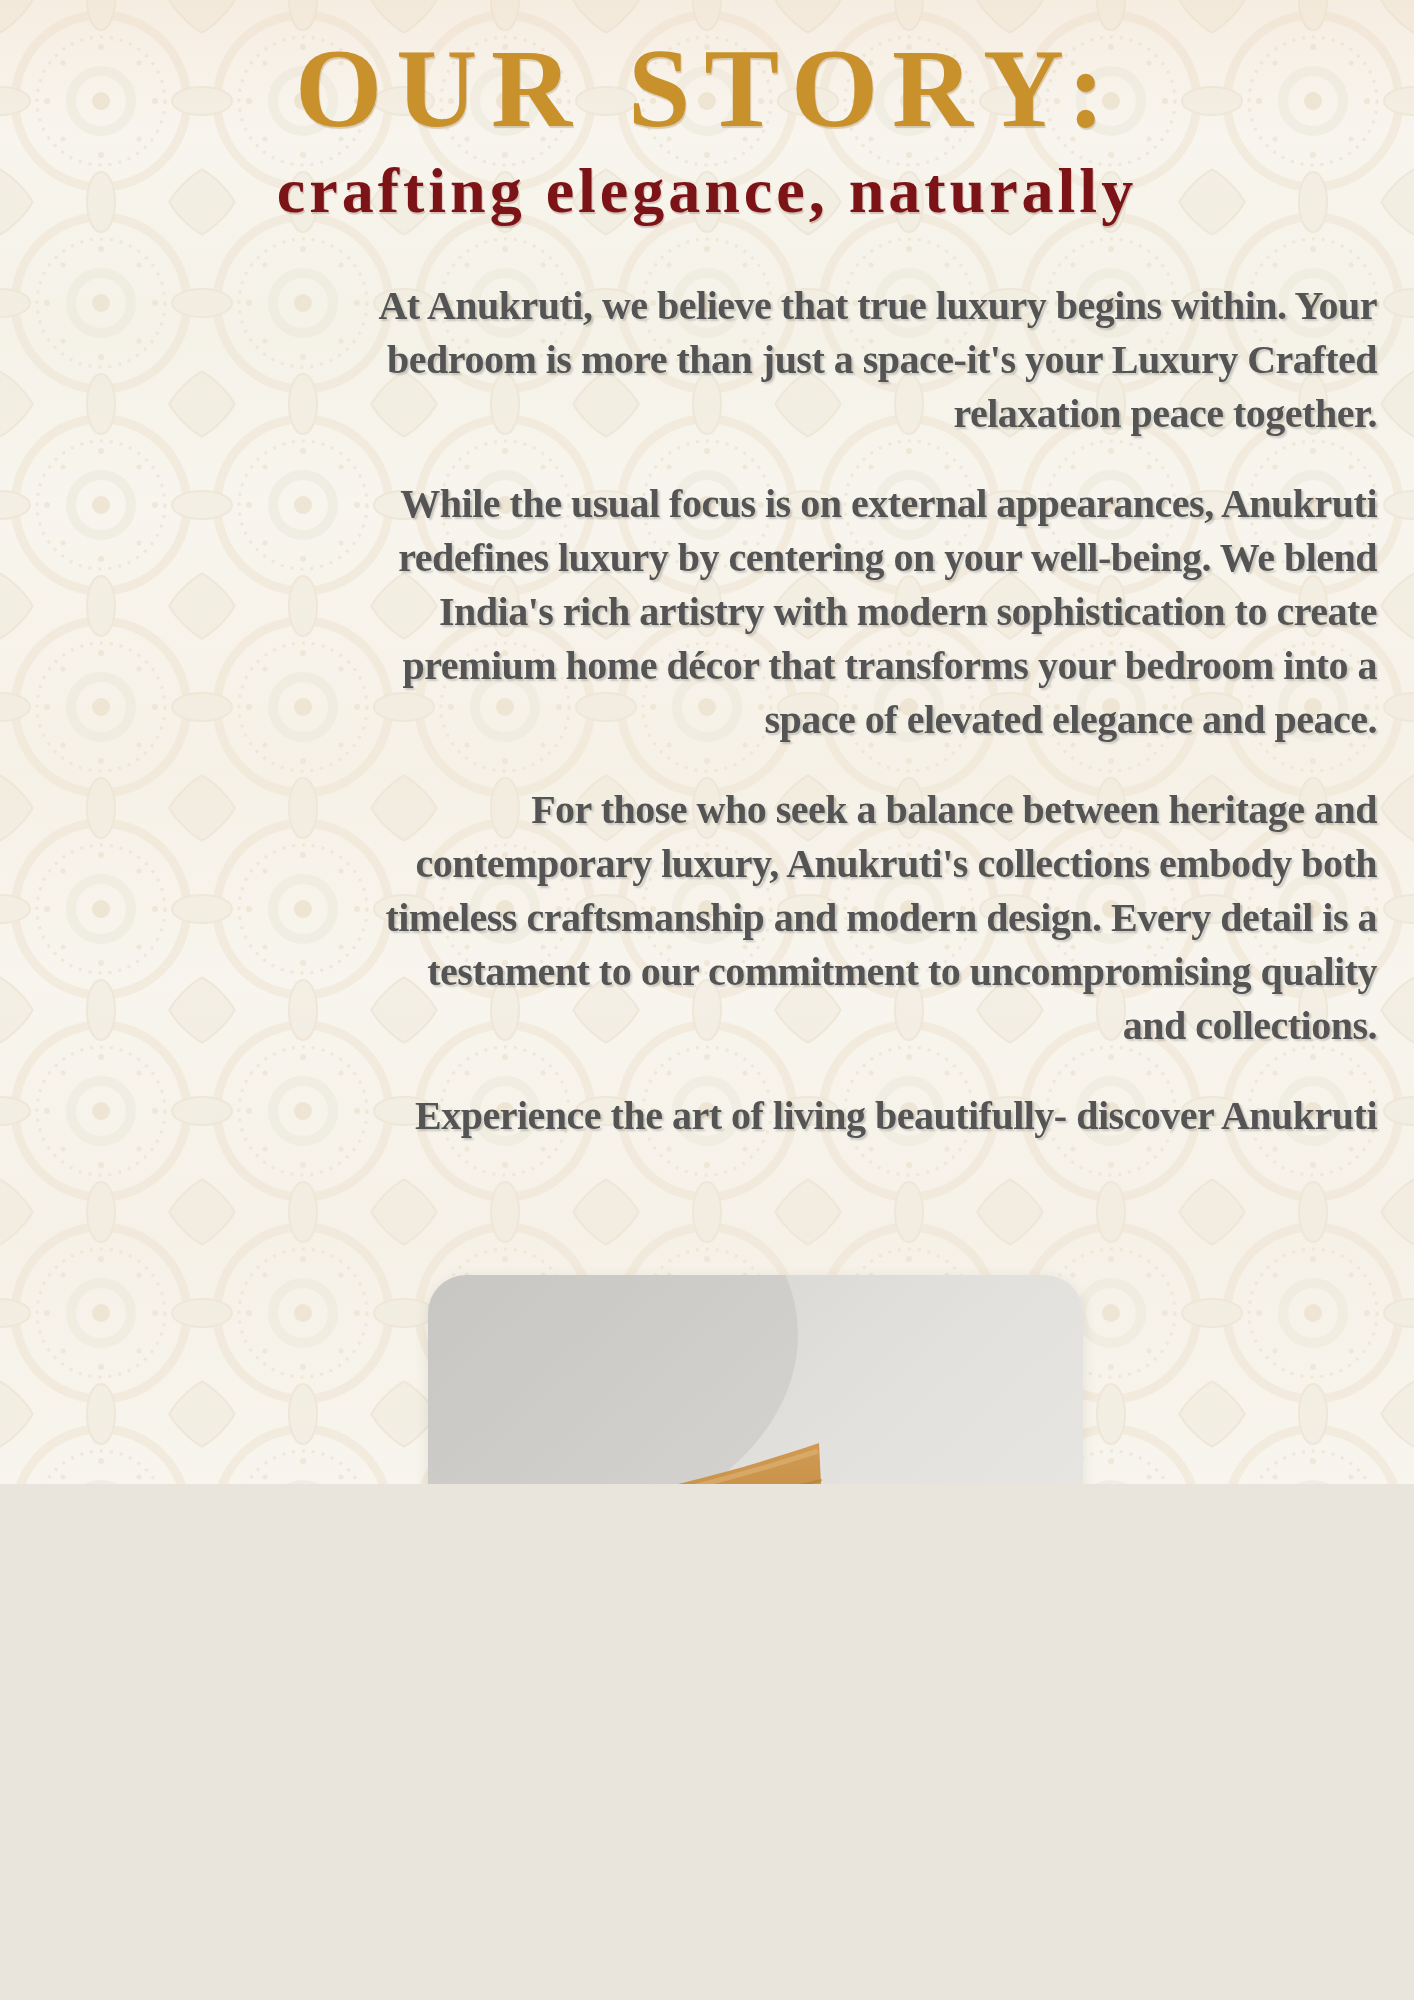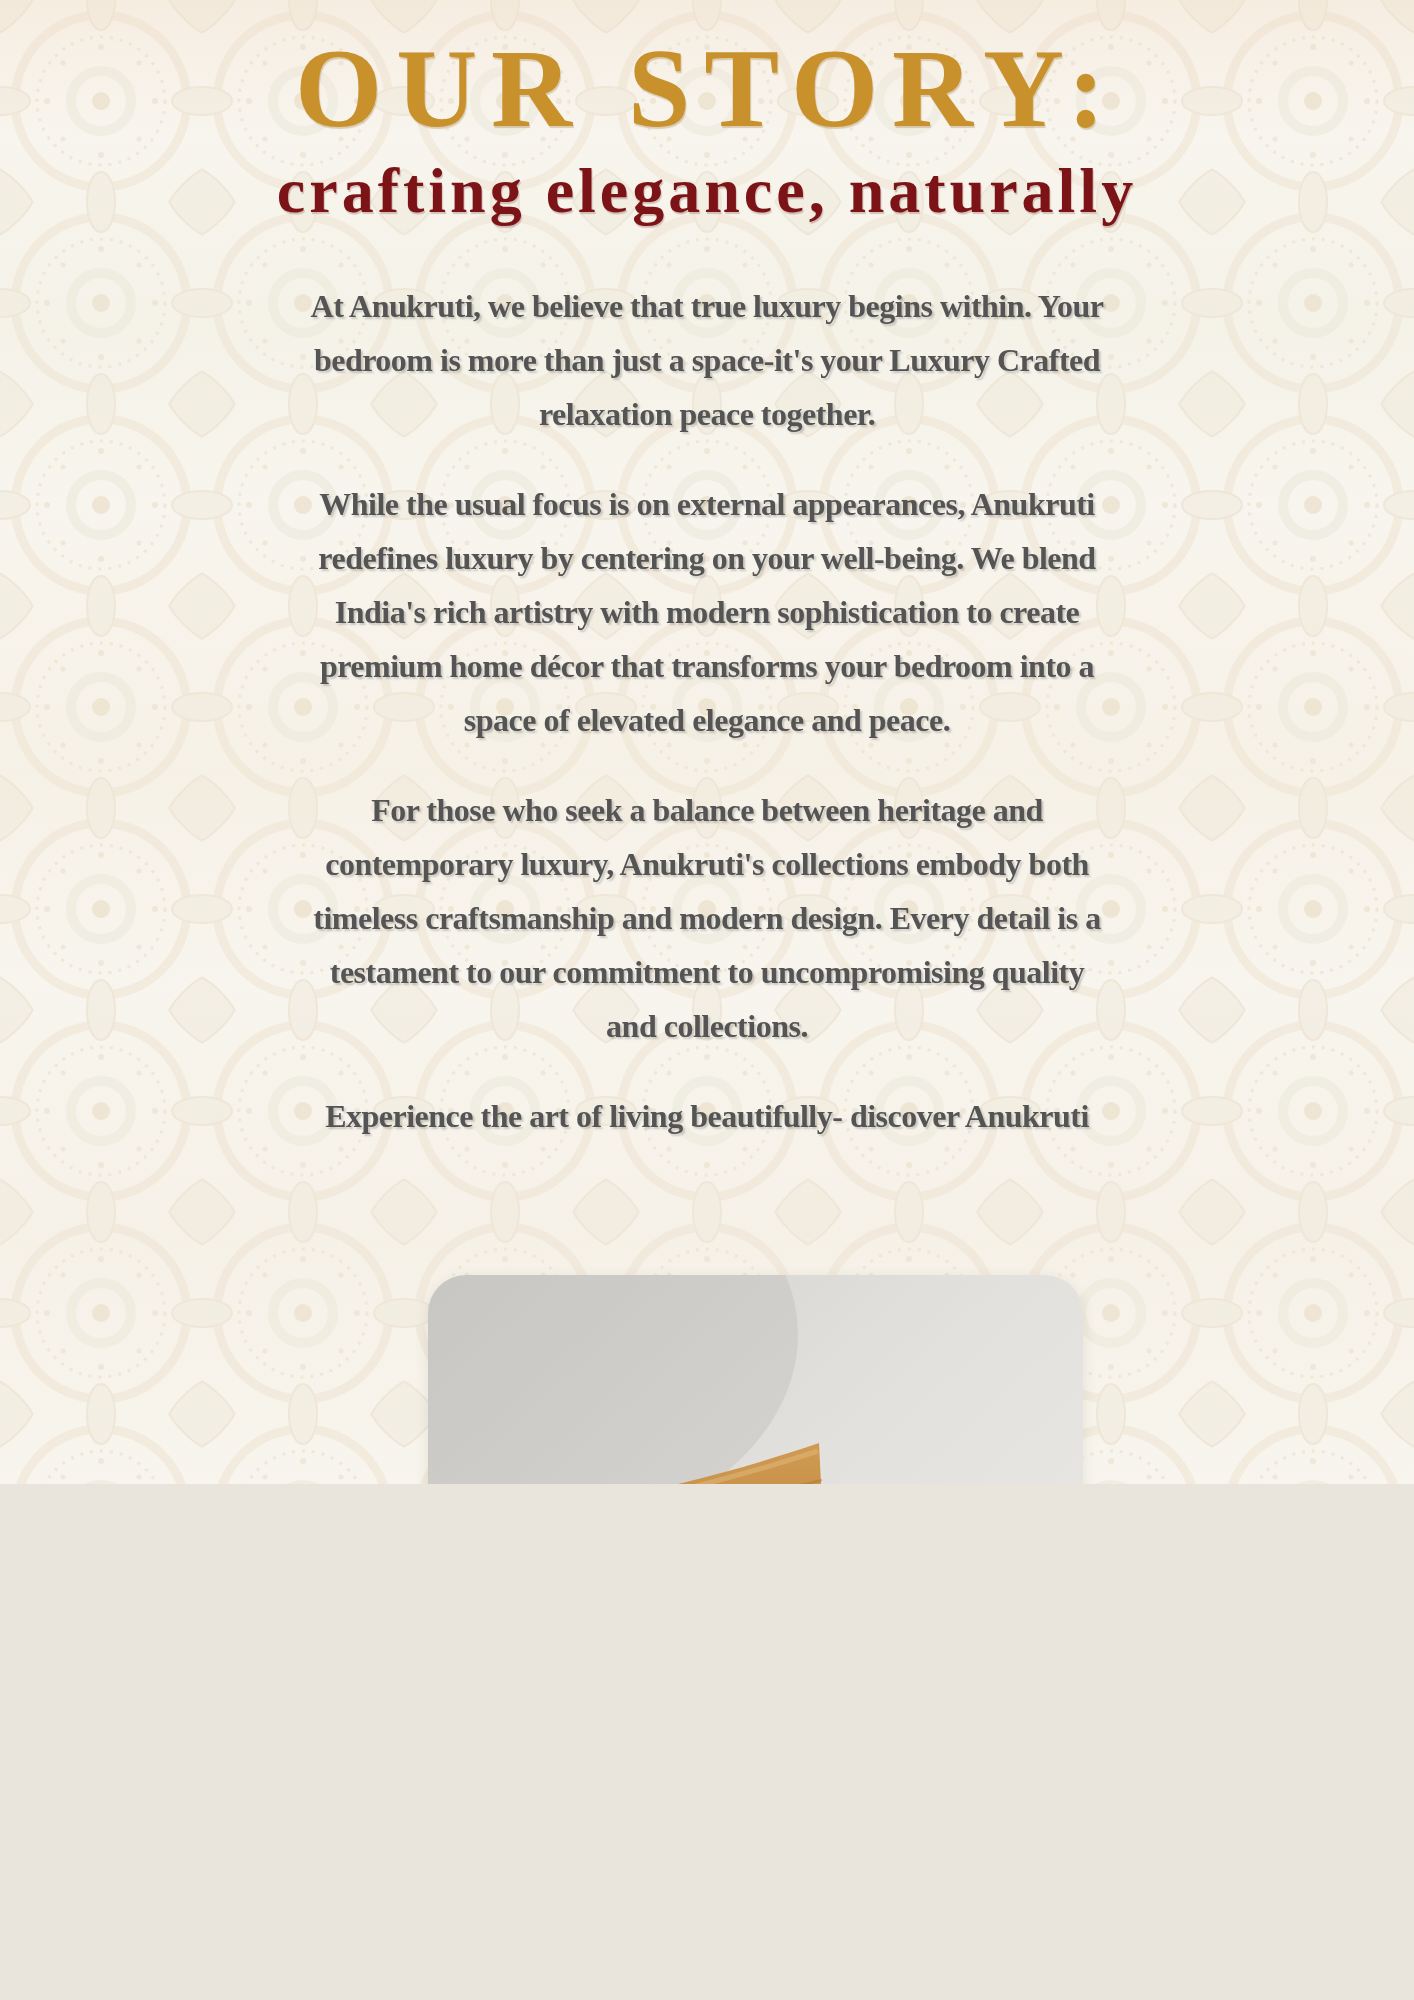--- a/index.html
+++ b/index.html
@@ -22,23 +22,24 @@
     text-shadow:1px 2px 1px rgba(130,85,10,.25);
   }
   .subtitle{
     margin:6px 0 8px 0;font-size:64px;line-height:1.05;font-weight:700;
     color:#7C1316;letter-spacing:4px;
     text-shadow:1px 2px 1px rgba(90,15,15,.22);
   }
   .para{margin:36px auto 0 auto;width:1340px;}
   .para.first{margin-top:54px;}
   .pline{
-    font-size:32px;line-height:54px;font-weight:700;color:#545454;
+    font-size:40px;line-height:54px;font-weight:700;color:#545454;
     white-space:nowrap;letter-spacing:-0.5px;
     text-shadow:2px 2px 2px rgba(40,40,40,.22);
+    text-align:right;
   }
   .photo{position:absolute;overflow:hidden;}
   .photo svg{display:block;width:100%;height:100%;}
   .photo-large{
     left:428px;top:1275px;width:655px;height:598px;border-radius:38px;
     box-shadow:0 4px 14px rgba(60,50,30,.10);z-index:1;
   }
   .photo-small{
     left:343px;top:1577px;width:349px;height:375px;border-radius:34px;
     box-shadow:0 4px 14px rgba(60,50,30,.14);z-index:2;

